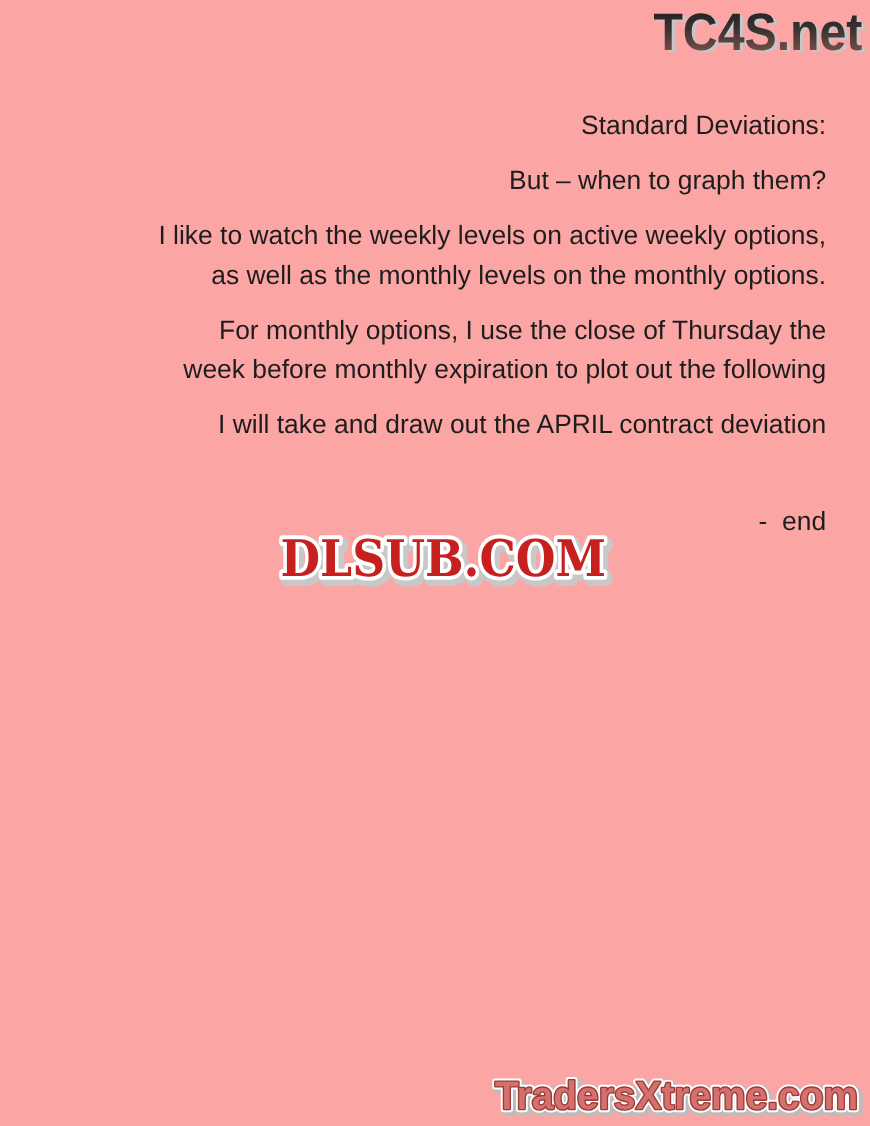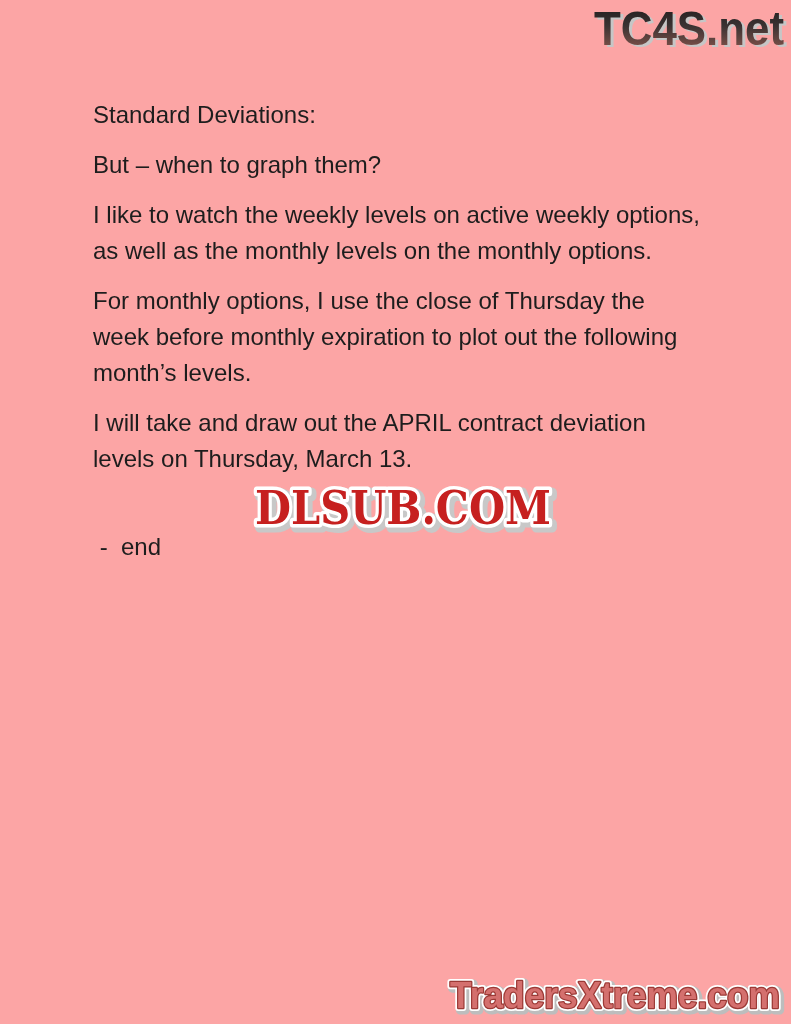--- a/index.html
+++ b/index.html
@@ -12,21 +12,21 @@
   }
   .page { position: absolute; inset: 0; background: #fca5a5; }
 
   
   .content {
     position: absolute;
     left: 93px; top: 97px; right: 40px;
     color: #1d1d1d;
     font-size: 24px;
   }
-  .para { margin: 0 0 14px 0; }
+  .para { margin: 0 0 14px 0; text-align: right; }
   .para-end { margin-top: 52px; }
   .line { line-height: 36px; white-space: pre; }
 
   
   .logo-top { position: absolute; top: 0; right: 2px; }
   .logo-top text {
     font-family: "Liberation Sans", sans-serif;
     font-weight: bold;
     font-size: 48px;
   }
@@ -78,30 +78,28 @@
 
     <div class="para">
       <div class="line">I like to watch the weekly levels on active weekly options,</div>
       <div class="line">as well as the monthly levels on the monthly options.</div>
     </div>
 
 
     <div class="para">
       <div class="line">For monthly options, I use the close of Thursday the</div>
       <div class="line">week before monthly expiration to plot out the following</div>
-      <div class="line">month’s levels.</div>
     </div>
 
 
     <div class="para">
     </div>
 
     <div class="para">
       <div class="line">I will take and draw out the APRIL contract deviation</div>
-      <div class="line">levels on Thursday, March 13.</div>
     </div>
 
 
     <div class="para para-end">
       <div class="line"> -  end</div>
     </div>
 
   </div>
 
   <svg class="watermark" width="310" height="62" viewBox="0 0 310 62" aria-hidden="true">

